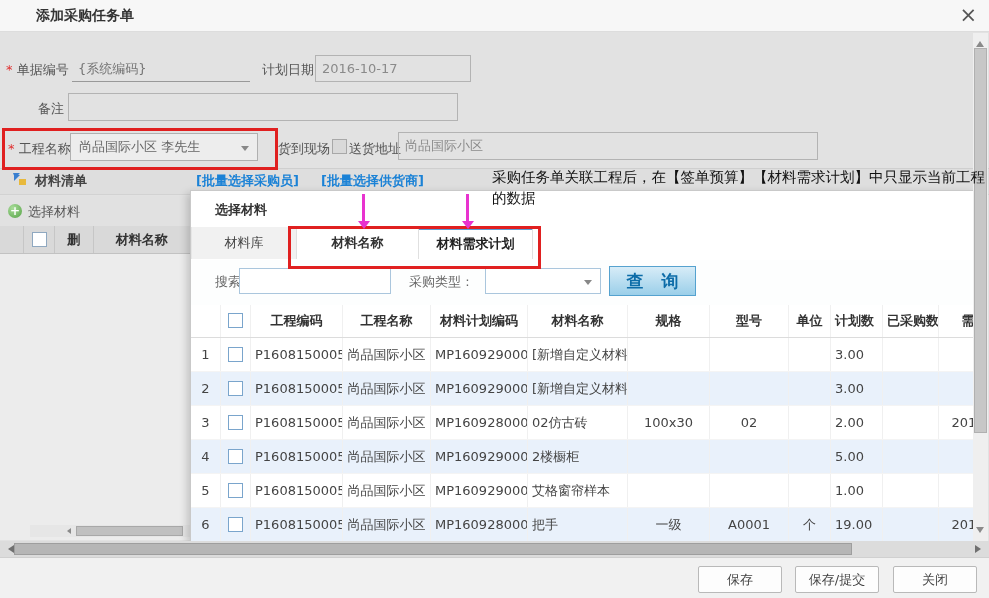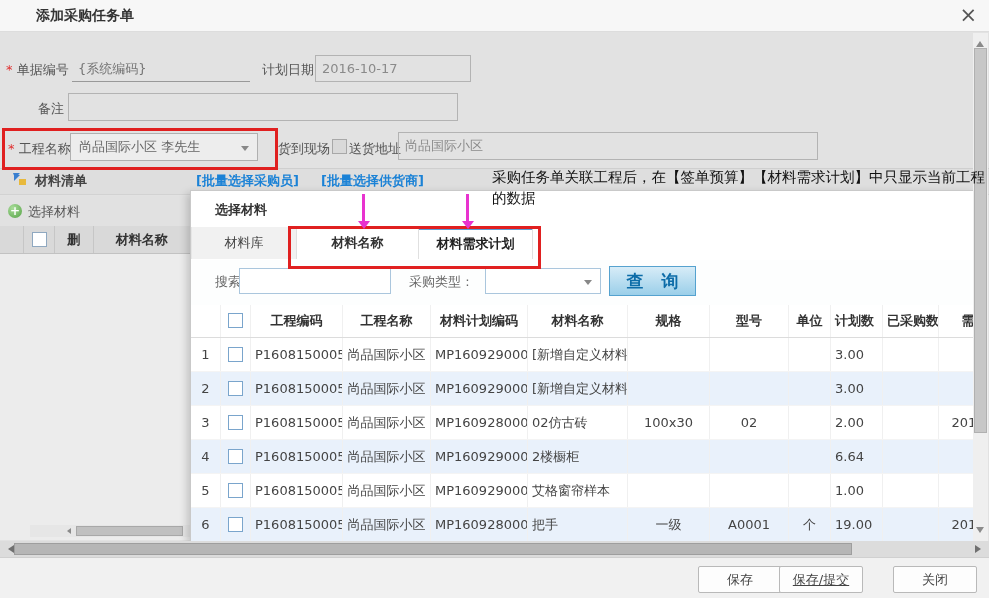--- a/index.html
+++ b/index.html
@@ -248,21 +248,21 @@
             <div class="cell c-chk">
               <div class="tcb"></div>
             </div>
             <div class="cell c0">P1608150005</div>
             <div class="cell c1">尚品国际小区</div>
             <div class="cell c2">MP160929000</div>
             <div class="cell c3">2楼橱柜</div>
             <div class="cell c4"></div>
             <div class="cell c5"></div>
             <div class="cell c6"></div>
-            <div class="cell c7">6.64</div>
+            <div class="cell c7">5.00</div>
             <div class="cell c8"></div>
             <div class="cell c9"></div>
           </div>
           <div class="trow">
             <div class="cell c-seq">5</div>
             <div class="cell c-chk">
               <div class="tcb"></div>
             </div>
             <div class="cell c0">P1608150005</div>
             <div class="cell c1">尚品国际小区</div>
@@ -307,17 +307,17 @@
     <div class="tri-down"></div>
   </div>
   <div class="hscroll">
     <div class="tri-left"></div>
     <div class="hthumb"></div>
     <div class="tri-right"></div>
   </div>
 
   <div class="footer">
     <div class="fbtn" style="left:698px;">保存</div>
-    <div class="fbtn" style="left:779px;text-decoration:underline;">保存/提交</div>
+    <div class="fbtn" style="left:795px;">保存/提交</div>
     <div class="fbtn" style="left:893px;">关闭</div>
   </div>
 
 </div>
 
 </body></html>

